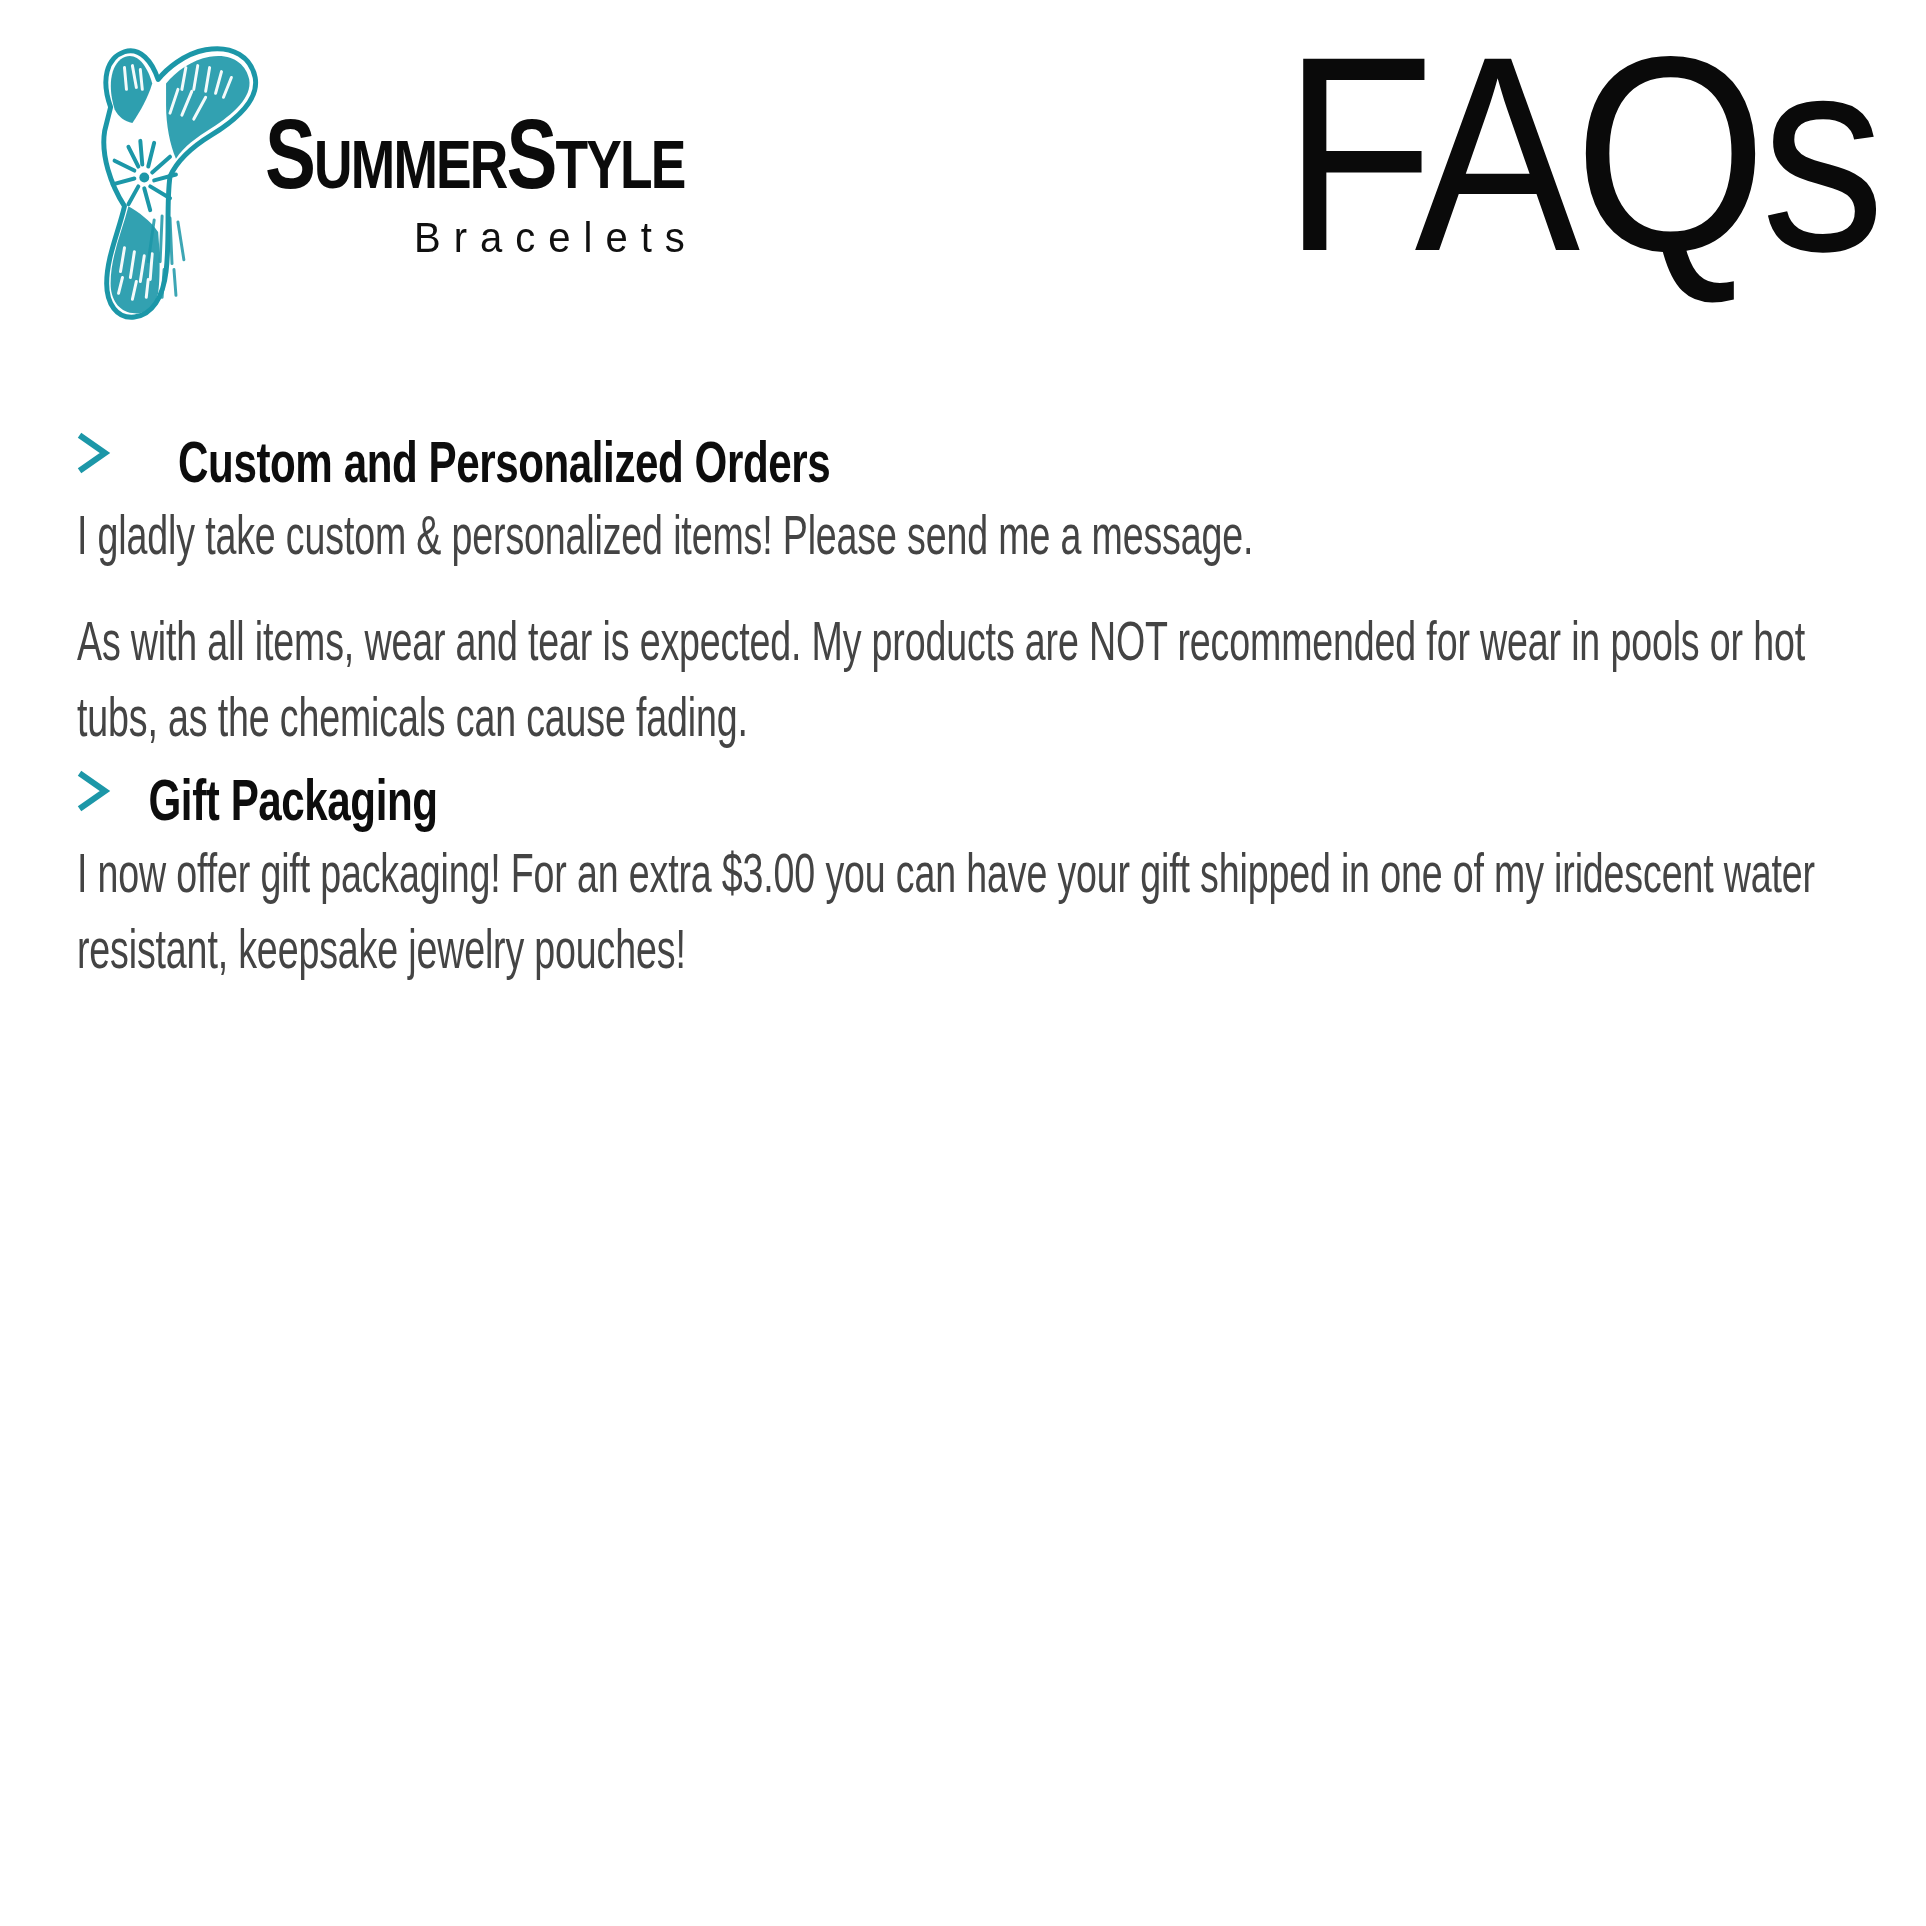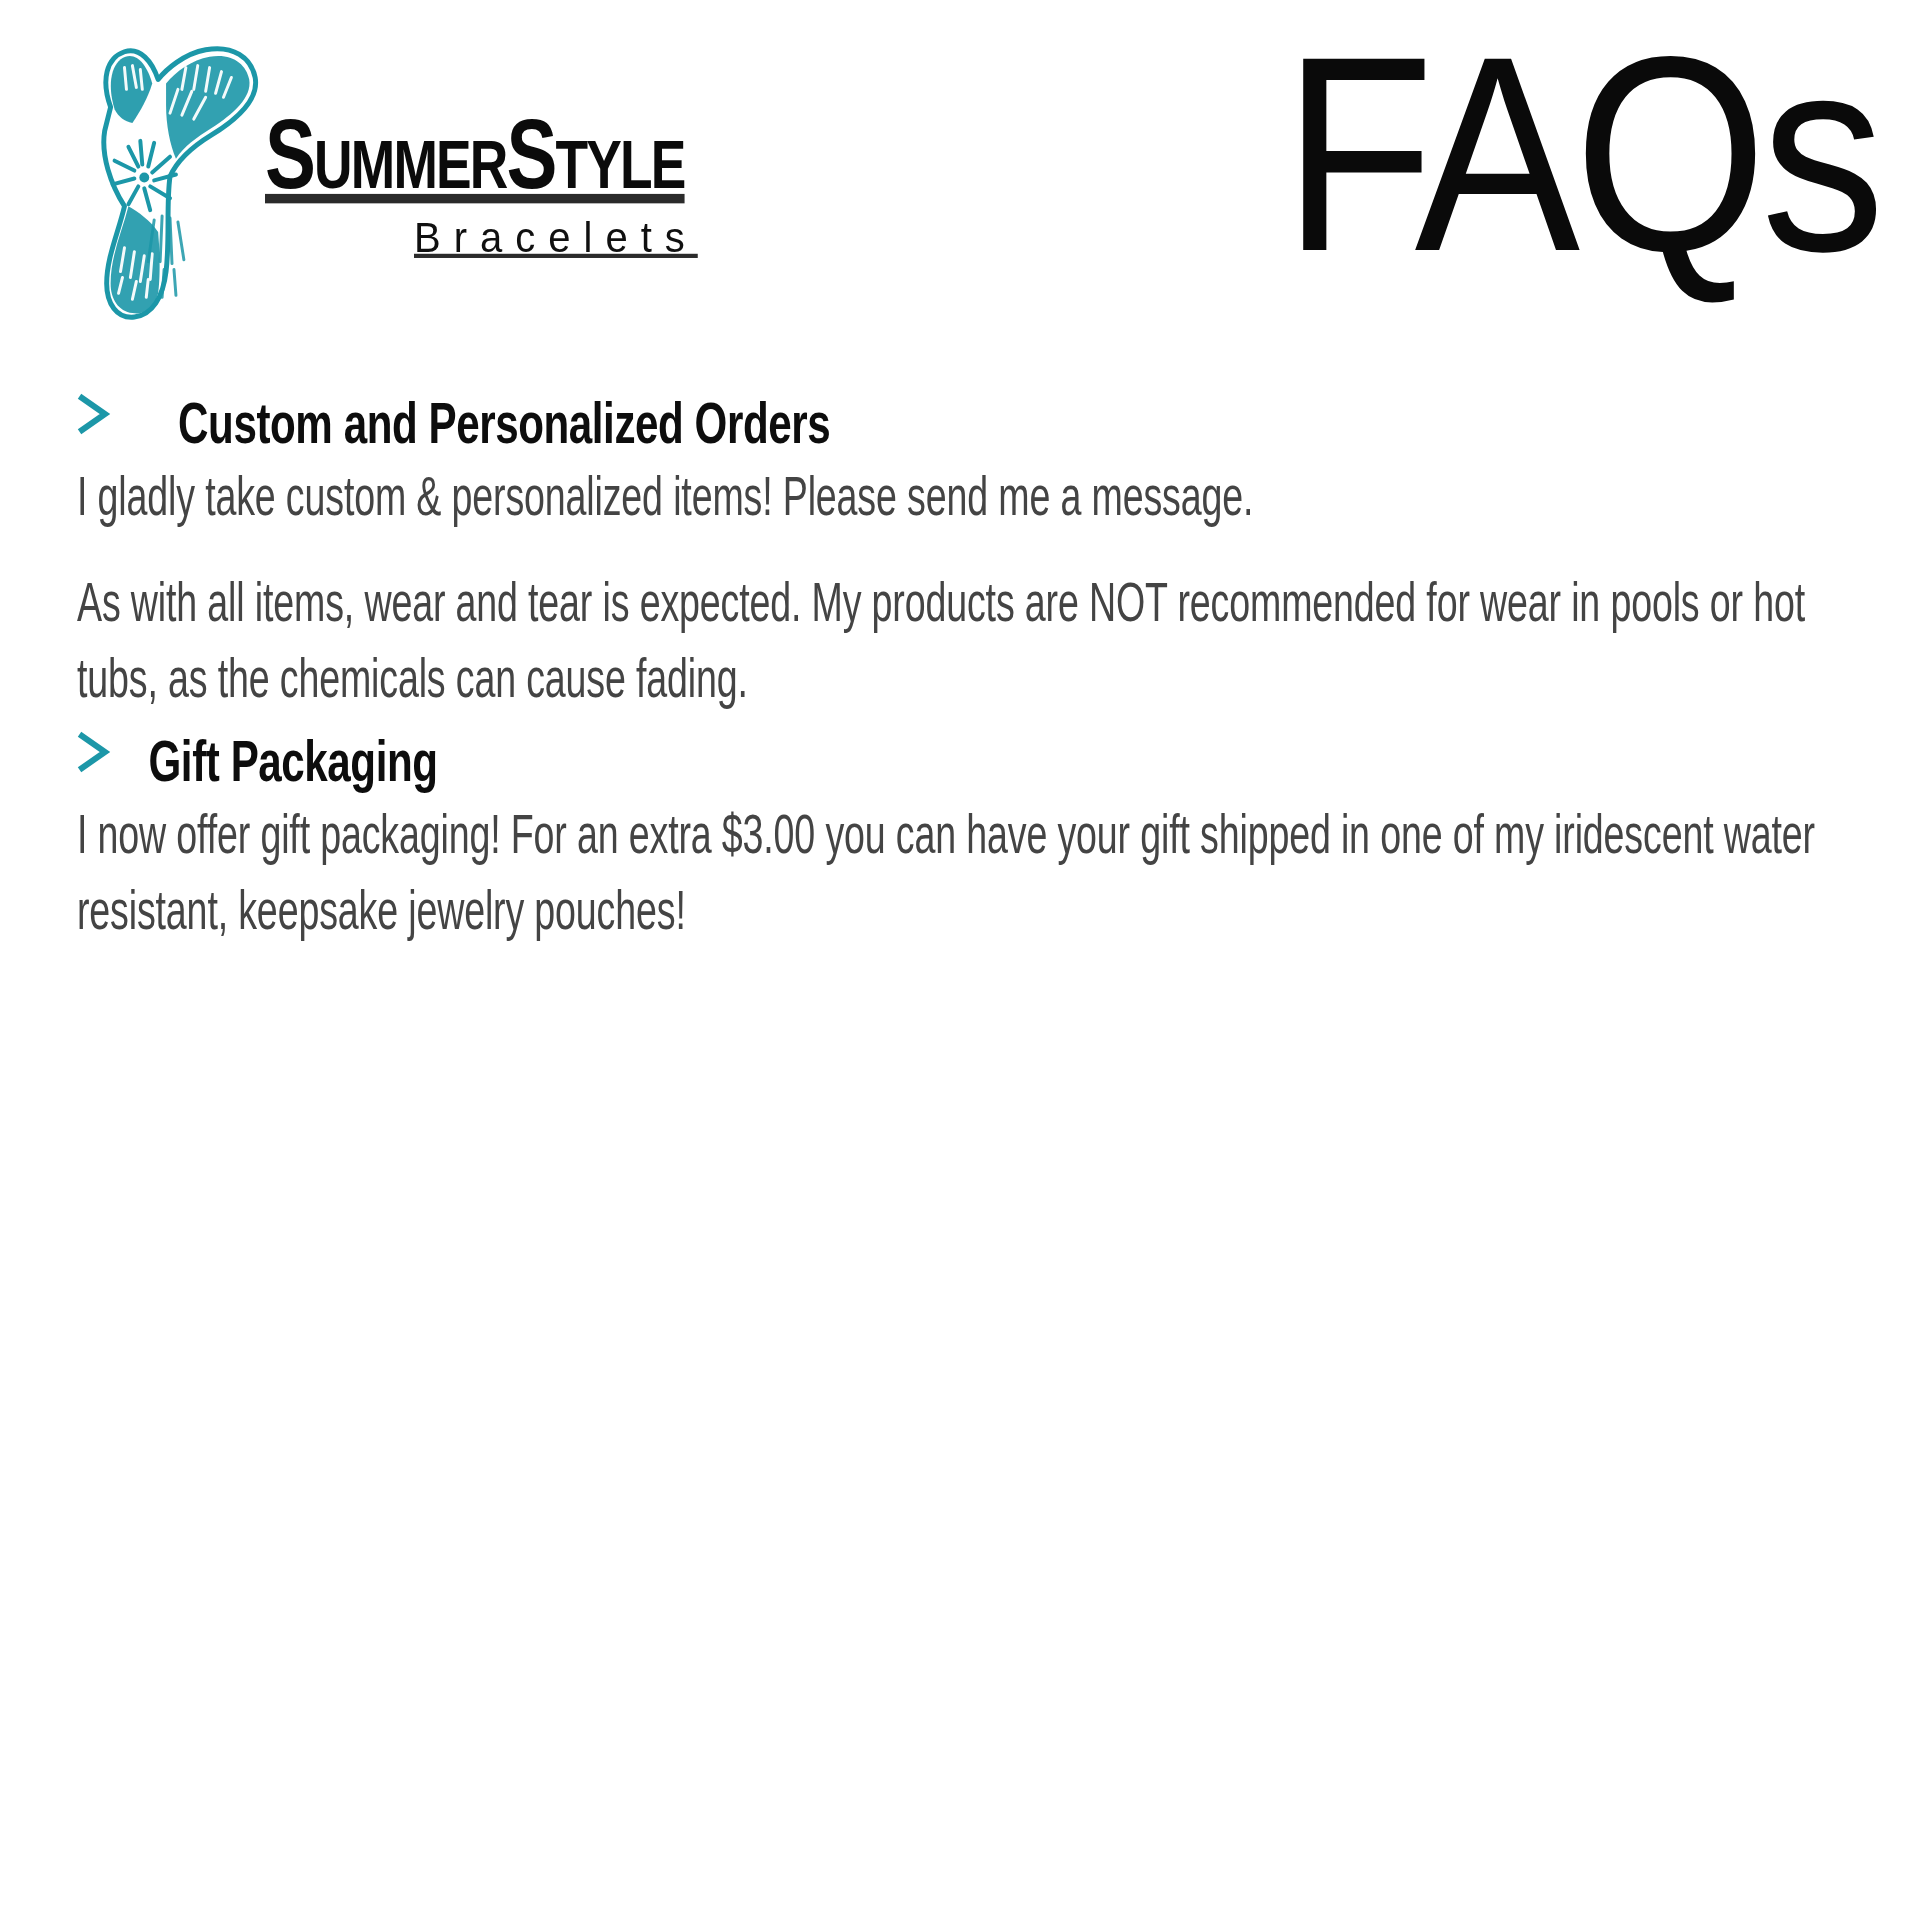--- a/index.html
+++ b/index.html
@@ -23,21 +23,20 @@
     height: 327px;
     width: 100%;
   }
 
   .brand {
     position: absolute;
     left: 67px;
     top: 22px;
     display: flex;
     align-items: flex-start;
-    text-decoration: underline;
   }
 
   .brand-mark {
     width: 210px;
     height: 297px;
     flex: 0 0 auto;
     margin-top: 6px;
   }
 
   .brand-words {
@@ -85,21 +84,21 @@
   }
 
   
   .faq-list {
     position: absolute;
     left: 77px;
     top: 396px;
     width: 1782px;
   }
 
-  .faq-item { margin-bottom: 44px; }
+  .faq-item { margin-bottom: 44px; margin-top: 39px; }
 
   .faq-heading {
     display: flex;
     align-items: baseline;
     white-space: nowrap;
     margin-bottom: 2px;
   }
 
   .chevron {
     flex: 0 0 auto;

